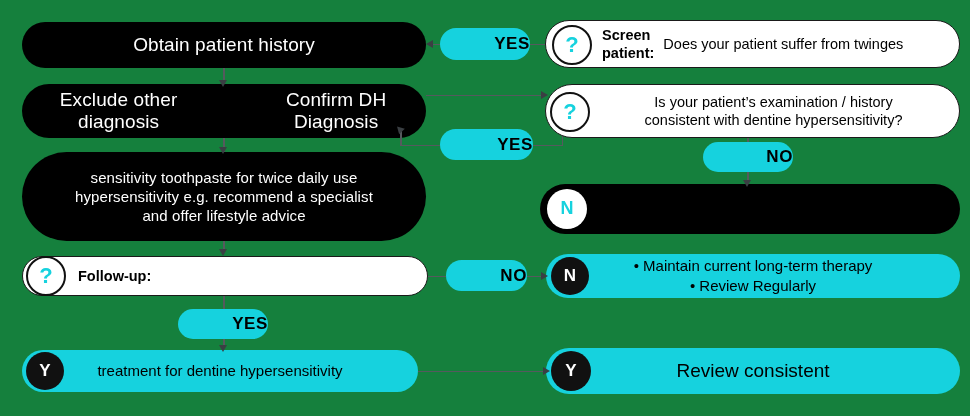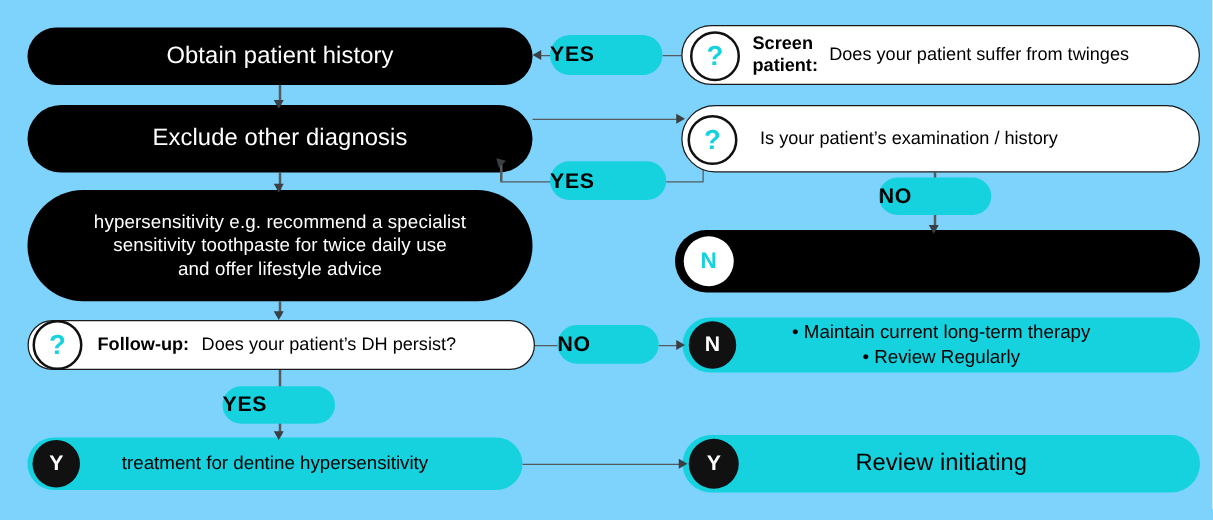--- a/index.html
+++ b/index.html
@@ -4,21 +4,21 @@
 <style>
   html,body{margin:0;padding:0;background:#ffffff;}
   body{
     font-family:"Liberation Sans","DejaVu Sans",sans-serif;
     -webkit-font-smoothing:antialiased;
   }
   #canvas{
     position:relative;
     width:970px;
     height:416px;
-    background:#7dd3fc;
+    background:#15803d;
     overflow:hidden;
   }
   .node{
     position:absolute;
     box-sizing:border-box;
     display:flex;
     align-items:center;
     justify-content:center;
     text-align:center;
     line-height:1.18;
@@ -40,21 +40,21 @@
   }
   
   .chip{
     position:absolute;
     box-sizing:border-box;
     background:#16D2DE;
     color:#000000;
     border-radius:999px;
     display:flex;
     align-items:center;
-    justify-content:flex-start;
+    justify-content:flex-end;
     font-weight:bold;
     font-size:17px;
     letter-spacing:.6px;
     z-index:5;
   }
   
   .qbox{
     position:absolute;
     box-sizing:border-box;
     background:#ffffff;
@@ -192,57 +192,58 @@
     </div>
     <div class="qlabel" style="margin-right:9px;">Screen
 patient:</div>
     <div class="qtext" style="text-align:right;">
       <div>Does your patient suffer from twinges</div>
     </div>
   </div>
 
   <div class="node pill-black" style="left:22px;top:84px;width:404px;height:54px;flex-direction:row;gap:31px;">
     <span>Exclude other diagnosis</span>
+    <span>Confirm DH Diagnosis</span>
   </div>
 
   <div class="qbox" style="left:545px;top:84px;width:415px;height:54px;padding-left:62px;justify-content:center;">
     <div class="qmark" style="left:4px;top:7px;width:40px;height:40px;font-size:22px;">
       <span>?</span>
     </div>
-    <div class="qtext" style="width:100%;padding-right:20px;">
+    <div class="qtext" style="text-align:center;width:100%;padding-right:20px;">
       <div>Is your patient’s examination / history</div>
+      <div>consistent with dentine hypersensitivity?</div>
     </div>
   </div>
 
   <div class="chip" style="left:440px;top:129px;width:93px;height:31px;">
     <span>YES</span>
   </div>
 
   <div class="chip" style="left:703px;top:142px;width:90px;height:30px;">
     <span>NO</span>
   </div>
 
   <div class="node pill-black" style="left:22px;top:152px;width:404px;height:89px;flex-direction:column;font-size:15px;line-height:1.28;">
+    <span>sensitivity toothpaste for twice daily use</span>
     <span>hypersensitivity e.g. recommend a specialist</span>
-    <span>sensitivity toothpaste for twice daily use</span>
     <span>and offer lifestyle advice</span>
   </div>
 
   <div class="node pill-black" style="left:540px;top:184px;width:420px;height:50px;font-size:19px;">
     <div class="badge badge-white-cyan" style="left:7px;top:5px;width:40px;height:40px;font-size:18px;">
       <span>N</span>
     </div>
   </div>
 
   <div class="qbox" style="left:22px;top:256px;width:406px;height:40px;padding-left:55px;">
     <div class="qmark" style="left:3px;top:-1px;width:40px;height:40px;font-size:22px;">
       <span>?</span>
     </div>
     <div class="qlabel" style="margin-right:10px;">Follow-up:</div>
-    <div class="qtext">Does your patient’s DH persist?</div>
   </div>
 
   <div class="chip" style="left:446px;top:260px;width:81px;height:31px;">
     <span>NO</span>
   </div>
 
   <div class="node pill-cyan" style="left:546px;top:254px;width:414px;height:44px;">
     <div class="badge badge-black-white" style="left:5px;top:3px;width:38px;height:38px;font-size:17px;">
       <span>N</span>
     </div>
@@ -262,16 +263,16 @@
     </div>
     <div style="text-align:center;">
       <div>treatment for dentine hypersensitivity</div>
     </div>
   </div>
 
   <div class="node pill-cyan" style="left:546px;top:348px;width:414px;height:46px;font-size:19px;">
     <div class="badge badge-black-cyan" style="left:5px;top:3px;width:40px;height:40px;font-size:17px;">
       <span>Y</span>
     </div>
-    <span>Review initiating</span>
+    <span>Review consistent</span>
   </div>
 
 </div>
 
 </body></html>

